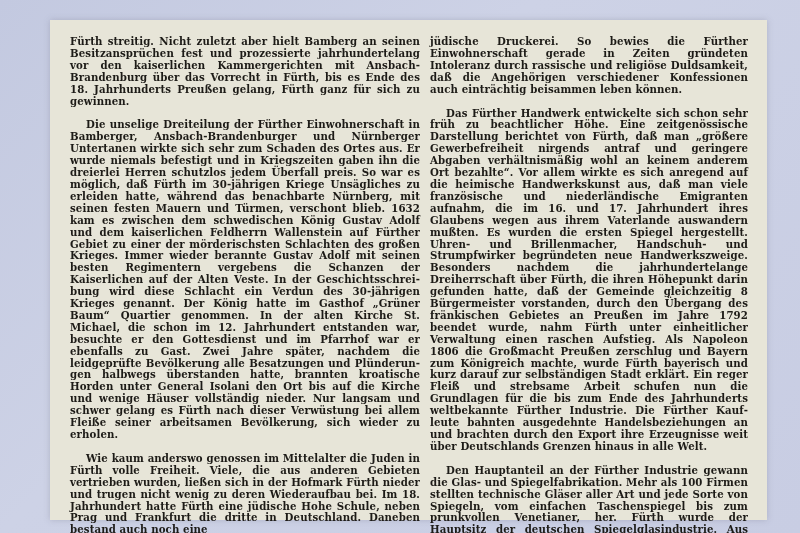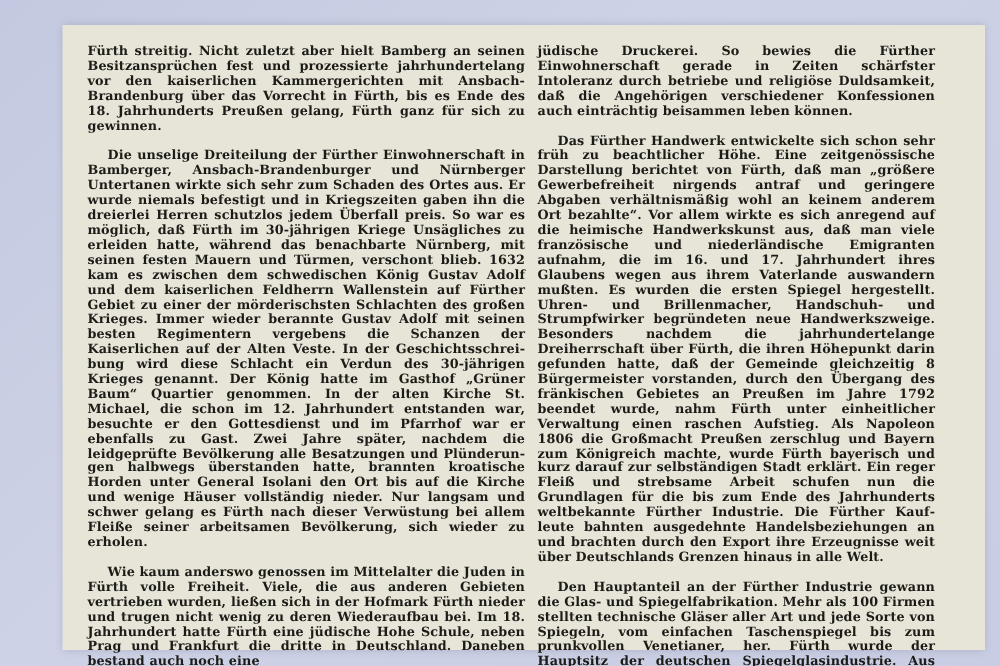--- a/index.html
+++ b/index.html
@@ -8,21 +8,20 @@
       background: linear-gradient(135deg, #c3c9e0 0%, #cdd2e6 40%, #c8cde3 100%);
       position: relative;
       font-family: "DejaVu Serif", serif;
     }
     .page {
       position: absolute;
       left: 50px; top: 20px;
       width: 717px; height: 500px;
       background: #e7e5d8;
       box-shadow: 0 0 6px rgba(120,120,140,0.35);
-      padding-left: 21px;
     }
     .col {
       position: absolute;
       top: 16px;
       color: #1d1b17;
       font-size: 10.2px;
       line-height: 11.9px;
       font-weight: bold;
       letter-spacing: 0.1px;
       text-align: justify;
@@ -36,17 +35,17 @@
 </head>
 <body>
 
 <div class="page">
   <div class="col col-left">
     <p class="cont">Fürth streitig. Nicht zuletzt aber hielt Bamberg an seinen Be­sitzansprüchen fest und prozessierte jahrhundertelang vor den kaiserlichen Kammergerichten mit Ansbach-Brandenburg über das Vorrecht in Fürth, bis es Ende des 18. Jahrhunderts Preußen gelang, Fürth ganz für sich zu gewinnen.</p>
     <p>Die unselige Dreiteilung der Fürther Einwohnerschaft in Bamberger, Ansbach-Brandenburger und Nürnberger Unter­tanen wirkte sich sehr zum Schaden des Ortes aus. Er wurde niemals befestigt und in Kriegszeiten gaben ihn die dreierlei Herren schutzlos jedem Überfall preis. So war es möglich, daß Fürth im 30-jährigen Kriege Unsägliches zu erleiden hatte, wäh­rend das benachbarte Nürnberg, mit seinen festen Mauern und Türmen, verschont blieb. 1632 kam es zwischen dem schwedi­schen König Gustav Adolf und dem kaiserlichen Feldherrn Wallenstein auf Fürther Gebiet zu einer der mörderischsten Schlachten des großen Krieges. Immer wieder berannte Gustav Adolf mit seinen besten Regimentern vergebens die Schanzen der Kaiserlichen auf der Alten Veste. In der Geschichtsschrei­bung wird diese Schlacht ein Verdun des 30-jährigen Krieges genannt. Der König hatte im Gasthof „Grüner Baum“ Quartier genommen. In der alten Kirche St. Michael, die schon im 12. Jahr­hundert entstanden war, besuchte er den Gottesdienst und im Pfarrhof war er ebenfalls zu Gast. Zwei Jahre später, nachdem die leidgeprüfte Bevölkerung alle Besatzungen und Plünderun­gen halbwegs überstanden hatte, brannten kroatische Horden unter General Isolani den Ort bis auf die Kirche und wenige Häuser vollständig nieder. Nur langsam und schwer gelang es Fürth nach dieser Verwüstung bei allem Fleiße seiner arbeit­samen Bevölkerung, sich wieder zu erholen.</p>
     <p>Wie kaum anderswo genossen im Mittelalter die Juden in Fürth volle Freiheit. Viele, die aus anderen Gebieten vertrieben wurden, ließen sich in der Hofmark Fürth nieder und trugen nicht wenig zu deren Wiederaufbau bei. Im 18. Jahrhundert hatte Fürth eine jüdische Hohe Schule, neben Prag und Frankfurt die dritte in Deutschland. Daneben bestand auch noch eine</p>
   </div>
   <div class="col col-right">
-    <p class="cont">jüdische Druckerei. So bewies die Fürther Einwohnerschaft gerade in Zeiten schärfster Intoleranz durch betriebe und reli­giöse Duldsamkeit, daß die Angehörigen verschiedener Kon­fessionen auch einträchtig beisammen leben können.</p>
+    <p class="cont">jüdische Druckerei. So bewies die Fürther Einwohnerschaft gerade in Zeiten gründeten Intoleranz durch rassische und reli­giöse Duldsamkeit, daß die Angehörigen verschiedener Kon­fessionen auch einträchtig beisammen leben können.</p>
     <p>Das Fürther Handwerk entwickelte sich schon sehr früh zu beachtlicher Höhe. Eine zeitgenössische Darstellung berichtet von Fürth, daß man „größere Gewerbefreiheit nirgends antraf und geringere Abgaben verhältnismäßig wohl an keinem an­derem Ort bezahlte“. Vor allem wirkte es sich anregend auf die heimische Handwerkskunst aus, daß man viele französische und niederländische Emigranten aufnahm, die im 16. und 17. Jahr­hundert ihres Glaubens wegen aus ihrem Vaterlande aus­wandern mußten. Es wurden die ersten Spiegel hergestellt. Uhren- und Brillenmacher, Handschuh- und Strumpfwirker be­gründeten neue Handwerkszweige. Besonders nachdem die jahrhundertelange Dreiherrschaft über Fürth, die ihren Höhe­punkt darin gefunden hatte, daß der Gemeinde gleichzeitig 8 Bürgermeister vorstanden, durch den Übergang des fränki­schen Gebietes an Preußen im Jahre 1792 beendet wurde, nahm Fürth unter einheitlicher Verwaltung einen raschen Aufstieg. Als Napoleon 1806 die Großmacht Preußen zerschlug und Bayern zum Königreich machte, wurde Fürth bayerisch und kurz darauf zur selbständigen Stadt erklärt. Ein reger Fleiß und strebsame Arbeit schufen nun die Grundlagen für die bis zum Ende des Jahrhunderts weltbekannte Fürther Industrie. Die Fürther Kauf­leute bahnten ausgedehnte Handelsbeziehungen an und brachten durch den Export ihre Erzeugnisse weit über Deutschlands Grenzen hinaus in alle Welt.</p>
     <p>Den Hauptanteil an der Fürther Industrie gewann die Glas- und Spiegelfabrikation. Mehr als 100 Firmen stellten technische Gläser aller Art und jede Sorte von Spiegeln, vom einfachen Taschenspiegel bis zum prunkvollen Venetianer, her. Fürth wurde der Hauptsitz der deutschen Spiegelglasindustrie. Aus bescheidenen Anfängen entwickelte sich die Fürther Möbel­industrie, an der heute 22 Großfirmen und 110 Handwerks­betriebe beteiligt sind. Mit der alteingesessenen Gold- und</p>
   </div>
 </div>
 
 </body></html>

